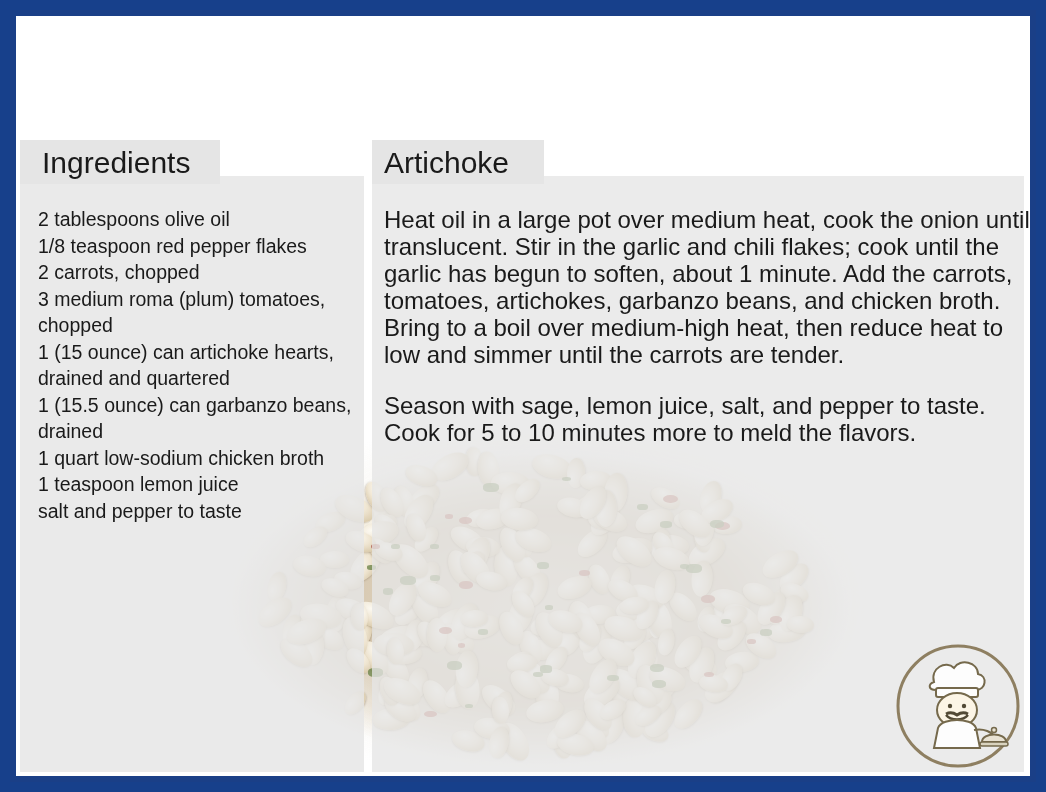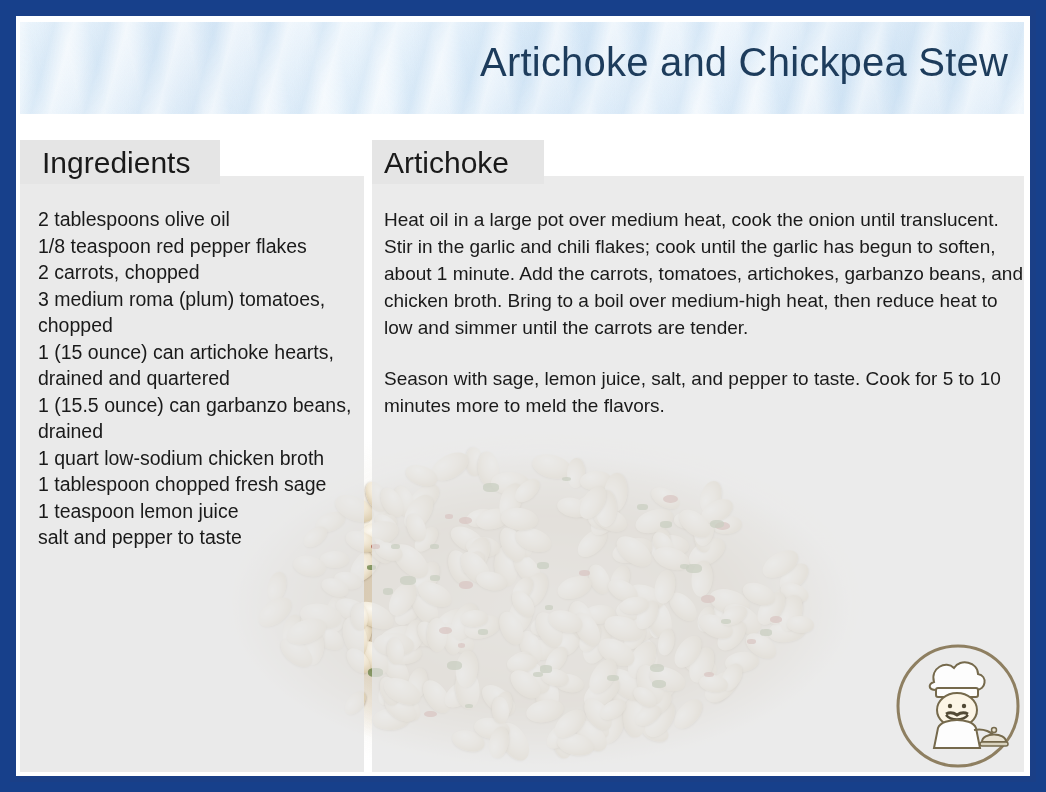--- a/index.html
+++ b/index.html
@@ -174,21 +174,21 @@
     color: #1a1a1a;
   }
   .ingredients-list div {
     white-space: normal;
   }
   .directions-body {
     position: absolute;
     left: 368px;
     top: 190px;
     width: 646px;
-    font-size: 19px;
+    font-size: 24px;
     line-height: 27px;
     color: #1a1a1a;
   }
   .directions-body p {
     margin: 0 0 24px 0;
   }
   
   .chef-logo {
     position: absolute;
     right: 8px;
@@ -201,23 +201,20 @@
 </head>
 <body>
 
 <div id="page">
 
   <div class="frame-outer"></div>
   <div class="frame-inner"></div>
 
   <div class="content">
 
-    <div class="title-bar">
-      <div class="title-text">Artichoke and Chickpea Stew</div>
-    </div>
 
     <div class="photo"></div>
     <div class="beans" id="beans">
         <div class="bean" style="left: 229.408px; top: 26.6425px; width: 29.2013px; height: 17.6006px; transform: rotate(85.5084deg);"></div>
         <div class="bean" style="left: 301.289px; top: 29.4559px; width: 39.8558px; height: 22.9279px; transform: rotate(14.8439deg);"></div>
         <div class="bean" style="left: 390.898px; top: 285.58px; width: 27.567px; height: 16.7835px; transform: rotate(-41.2524deg);"></div>
         <div class="bean" style="left: 255.125px; top: 128.741px; width: 40.0544px; height: 23.0272px; transform: rotate(84.03deg);"></div>
         <div class="bean" style="left: 385.288px; top: 172.095px; width: 38.3535px; height: 22.1768px; transform: rotate(-8.54869deg);"></div>
         <div class="bean" style="left: 115.344px; top: 128.471px; width: 38.7353px; height: 22.3677px; transform: rotate(-51.0516deg);"></div>
         <div class="bean" style="left: 87.391px; top: 176.213px; width: 38.1485px; height: 22.0743px; transform: rotate(-79.581deg);"></div>
@@ -495,21 +492,20 @@
     <div class="heading heading-directions">Artichoke</div>
 
     <div class="ingredients-list" id="ingredients-list">
         <div>2 tablespoons olive oil</div>
         <div>1/8 teaspoon red pepper flakes</div>
         <div>2 carrots, chopped</div>
         <div>3 medium roma (plum) tomatoes, chopped</div>
         <div>1 (15 ounce) can artichoke hearts, drained and quartered</div>
         <div>1 (15.5 ounce) can garbanzo beans, drained</div>
         <div>1 quart low-sodium chicken broth</div>
-        <div>1 tablespoon chopped fresh sage</div>
         <div>1 teaspoon lemon juice</div>
         <div>salt and pepper to taste</div>
       </div>
     <div class="directions-body" id="directions-body">
         <p>Heat oil in a large pot over medium heat, cook the onion until translucent. Stir in the garlic and chili flakes; cook until the garlic has begun to soften, about 1 minute. Add the carrots, tomatoes, artichokes, garbanzo beans, and chicken broth. Bring to a boil over medium-high heat, then reduce heat to low and simmer until the carrots are tender.</p>
         <p>Season with sage, lemon juice, salt, and pepper to taste. Cook for 5 to 10 minutes more to meld the flavors.</p>
       </div>
 
     <svg class="chef-logo" viewBox="0 0 128 128">
       <circle cx="64" cy="64" r="60" fill="none" stroke="#8a7a5a" stroke-width="3"></circle>

